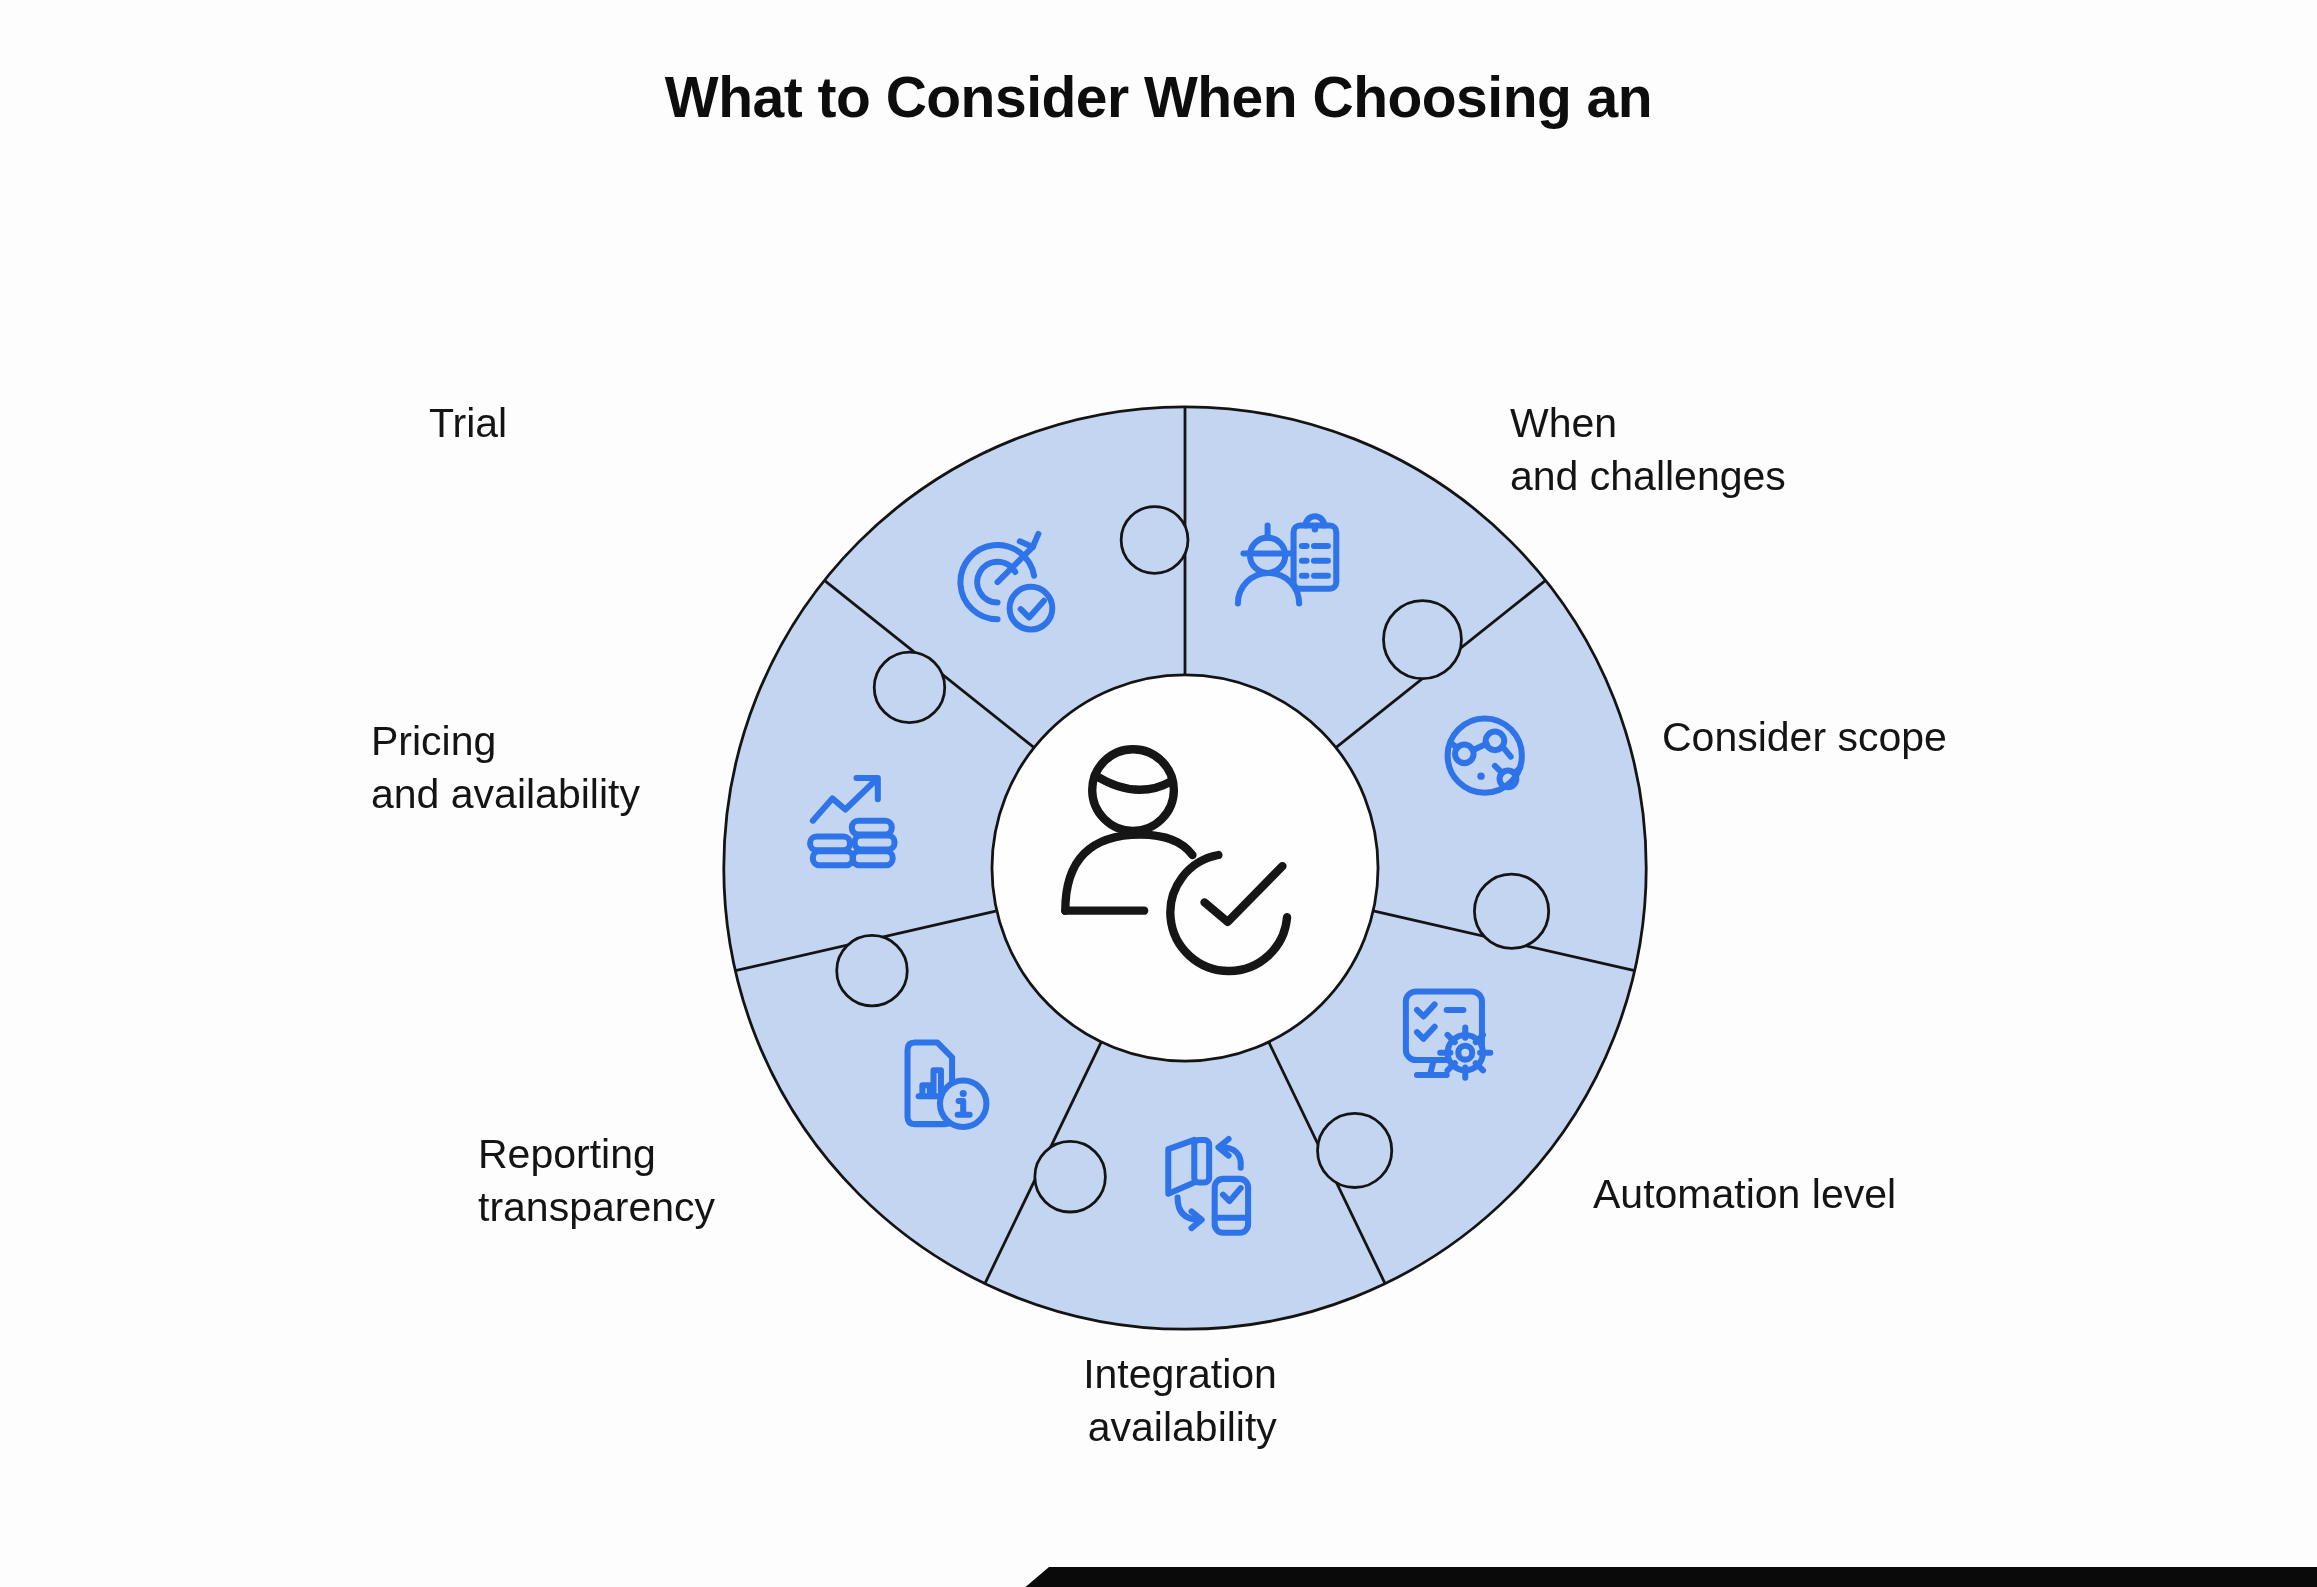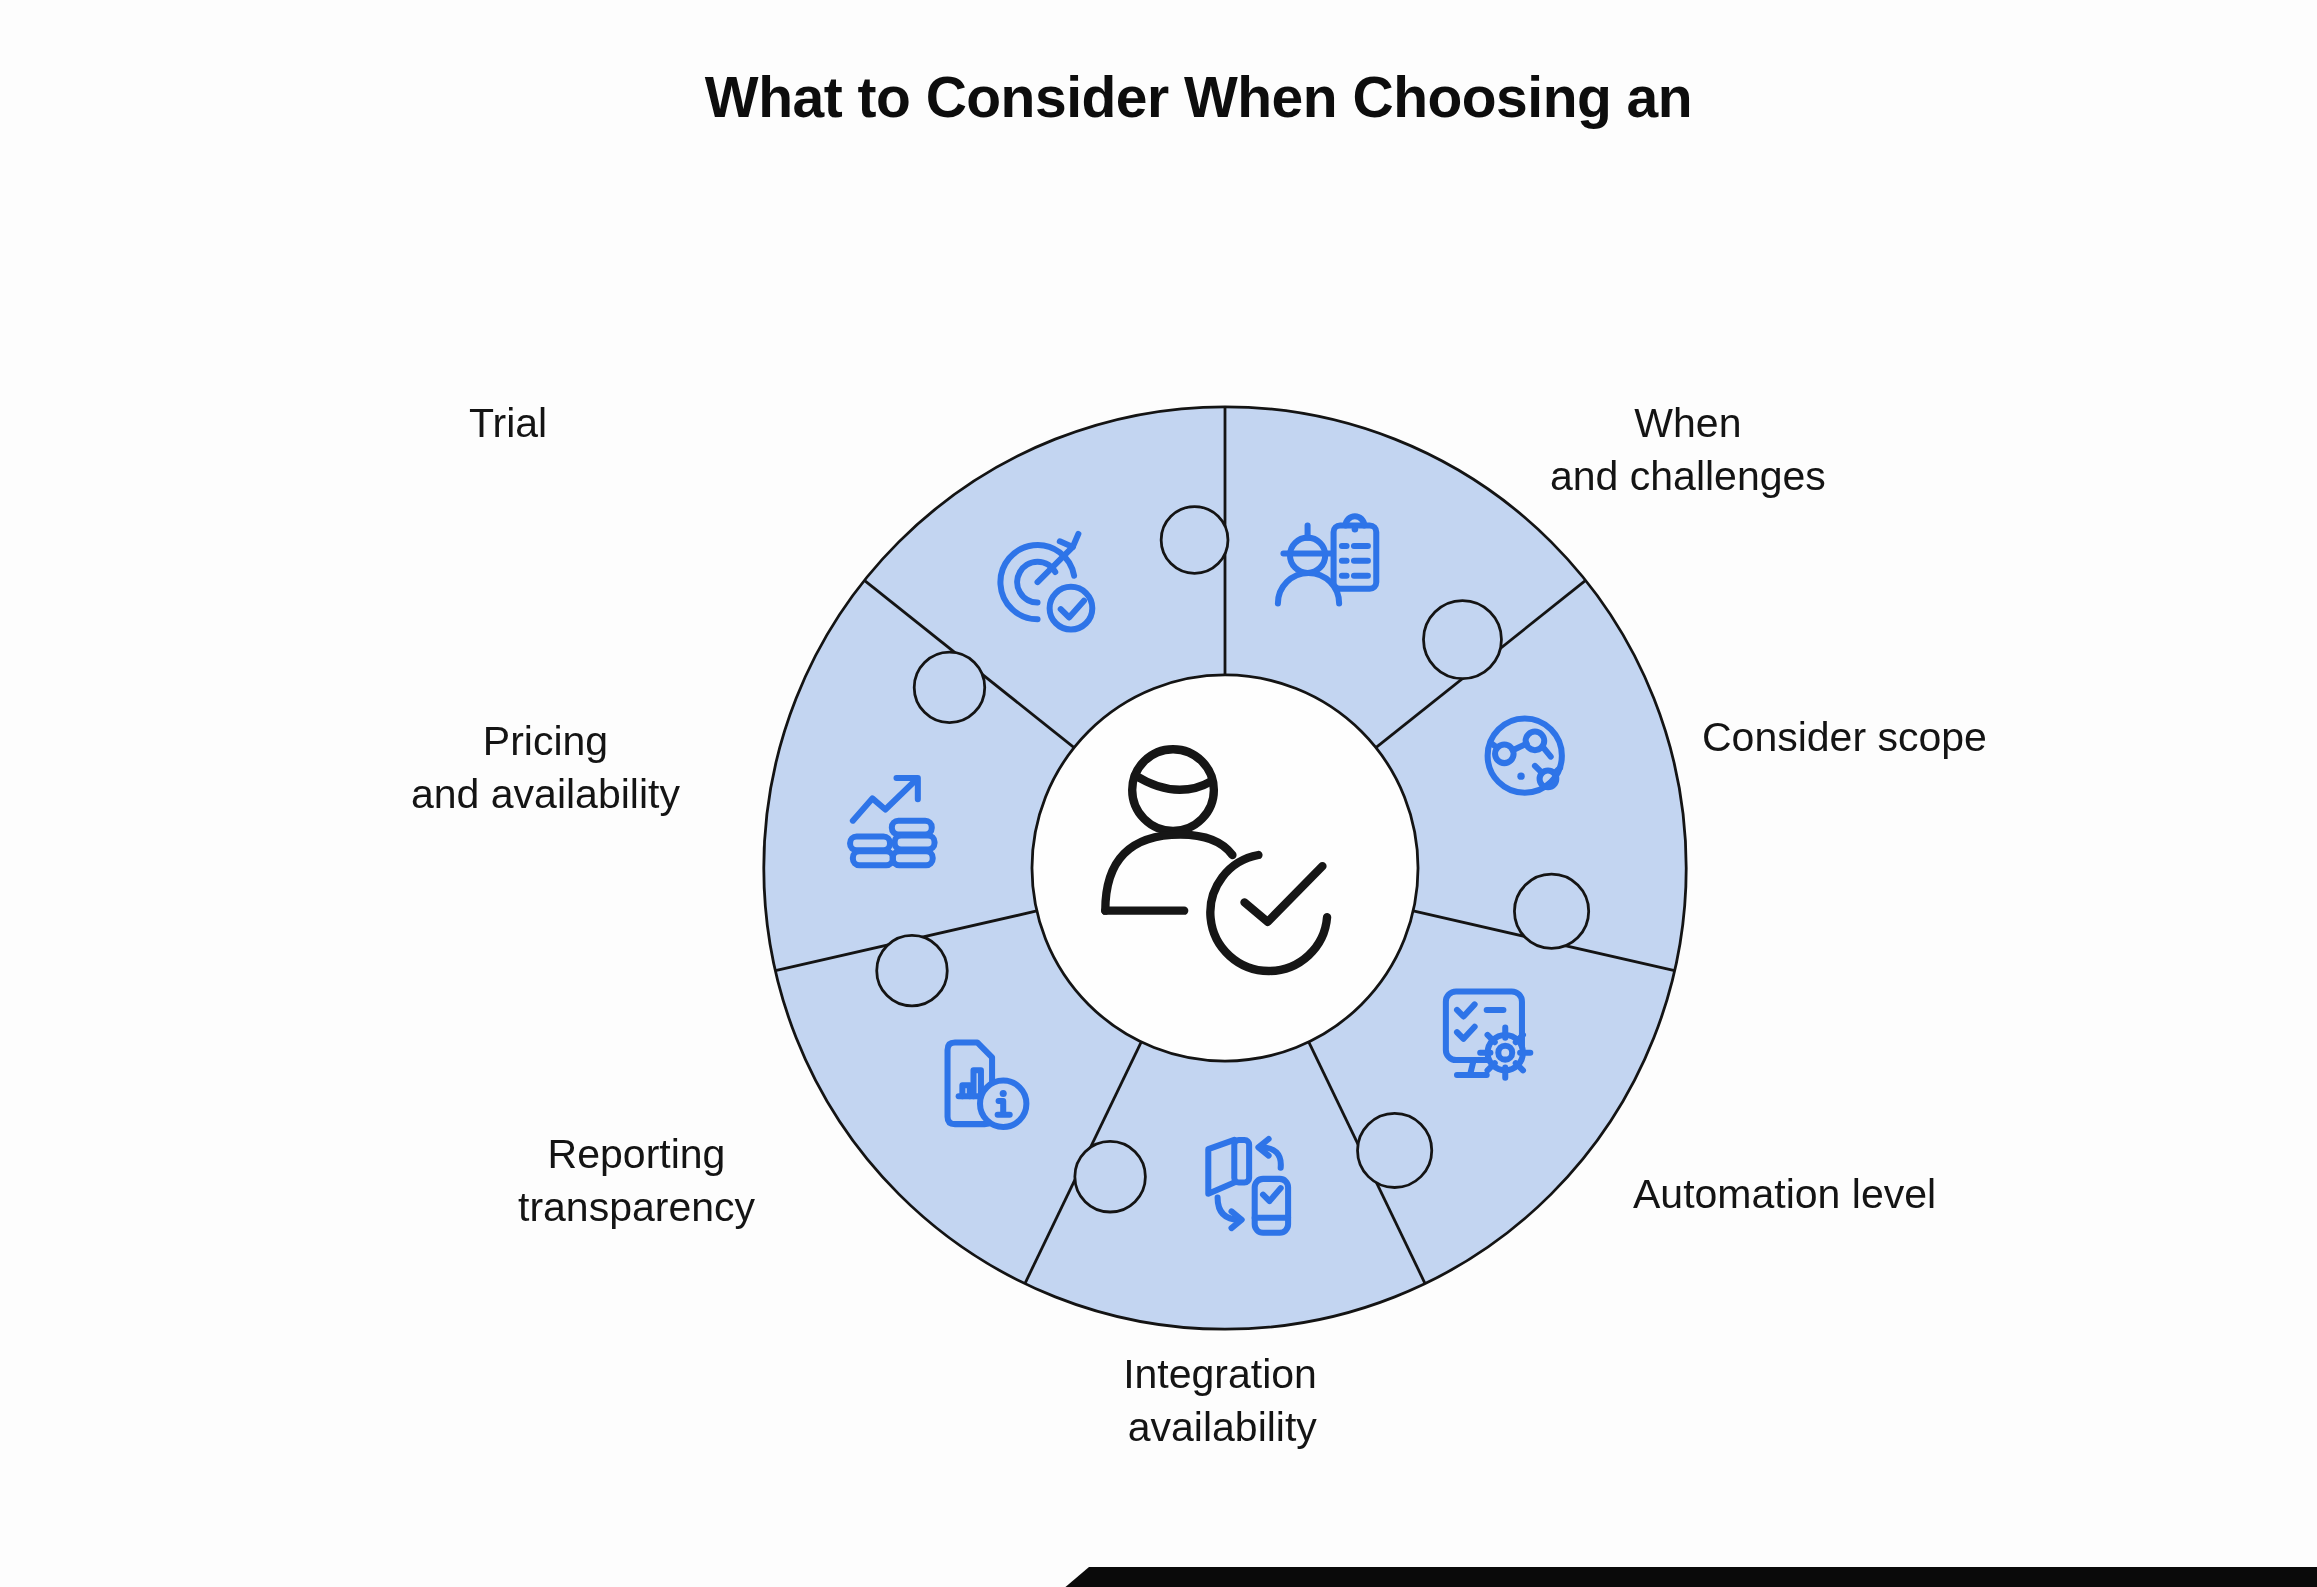--- a/index.html
+++ b/index.html
@@ -10,29 +10,29 @@
     --label-text:#141414;
     --background:#fdfdfd;
     --footer-bar:#0a0a0a;
   }
   html,body{margin:0;padding:0;}
   body{
     width:2317px;height:1587px;position:relative;overflow:hidden;
     background:var(--background);
     font-family:"Liberation Sans", sans-serif;
   }
-  .stage{position:absolute;inset:0;margin-left:40px;}
+  .stage{position:absolute;inset:0;}
   .title{
     position:absolute;top:70px;left:0;width:2317px;
     text-align:center;color:var(--title-text);
     font-size:57px;font-weight:800;line-height:54px;letter-spacing:-0.5px;
   }
   .label{
     position:absolute;color:var(--label-text);
-    font-size:41px;font-weight:400;line-height:53px;white-space:nowrap;text-align:center;
+    font-size:41px;font-weight:400;line-height:53px;white-space:nowrap;
   }
   .lbl-trial{top:397px;left:429px;}
   .lbl-needs{top:397px;left:1510px;}
   .lbl-service{top:711px;left:1662px;}
   .lbl-automation{top:1168px;left:1593px;}
   .lbl-integration{top:1348px;left:1180px;transform:translateX(-50%);text-align:right;}
   .lbl-reporting{top:1128px;left:478px;}
   .lbl-pricing{top:715px;left:371px;}
   .wheel{position:absolute;left:721px;top:404px;width:928px;height:928px;}
   .pz-fill{fill:var(--segment-fill);stroke:var(--segment-stroke);stroke-width:3;}

